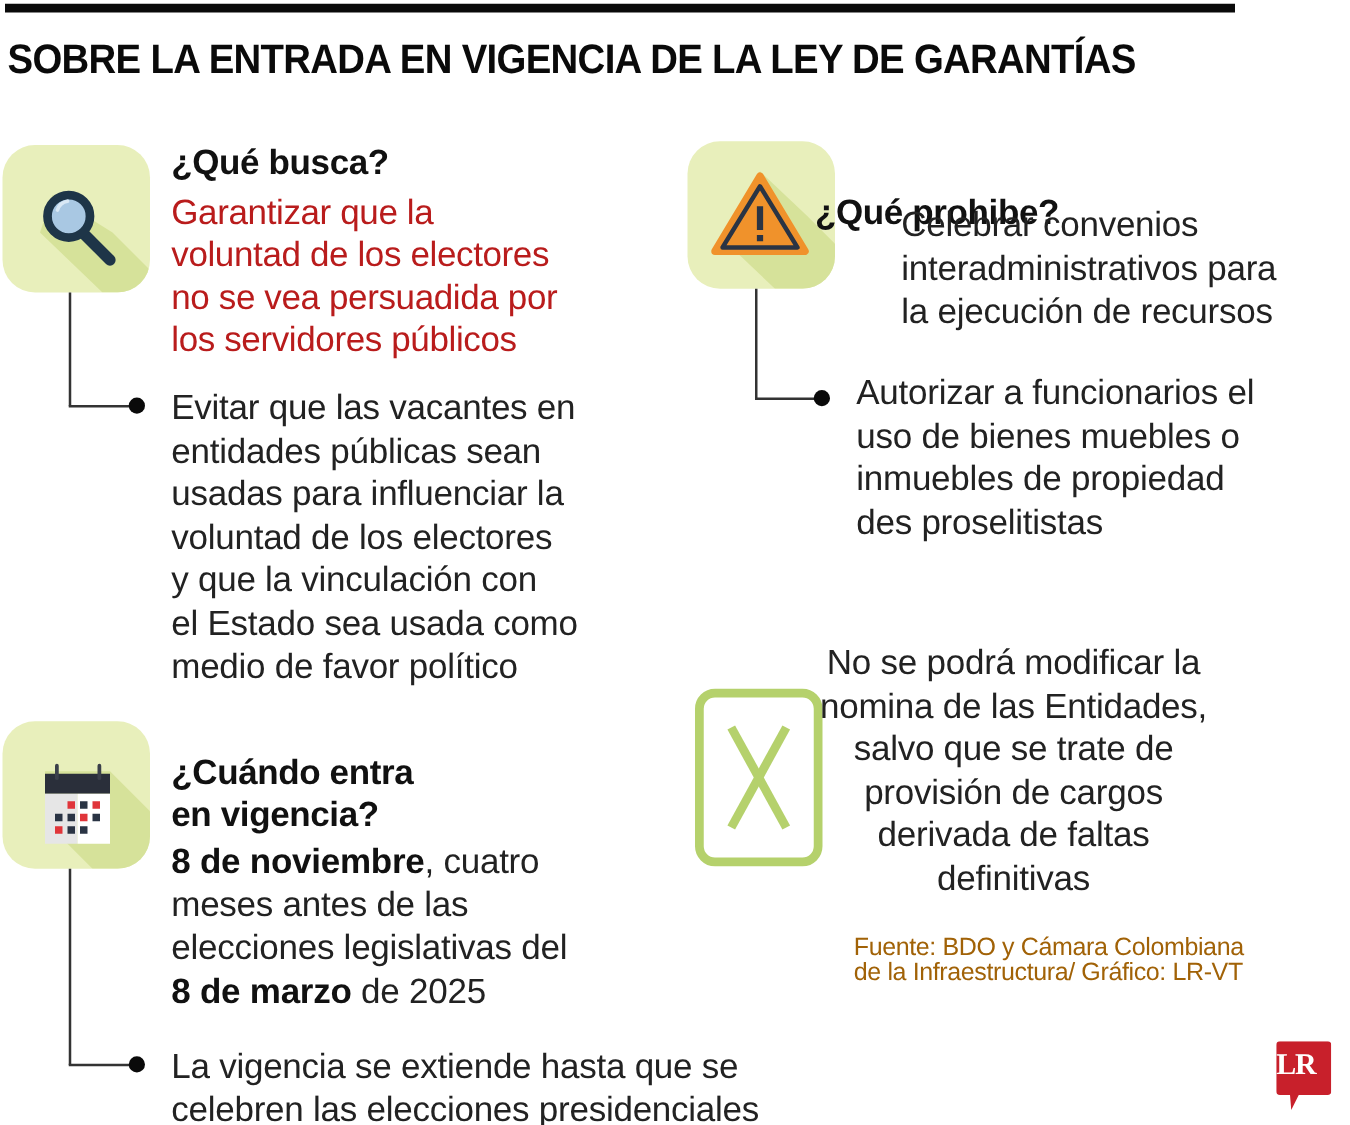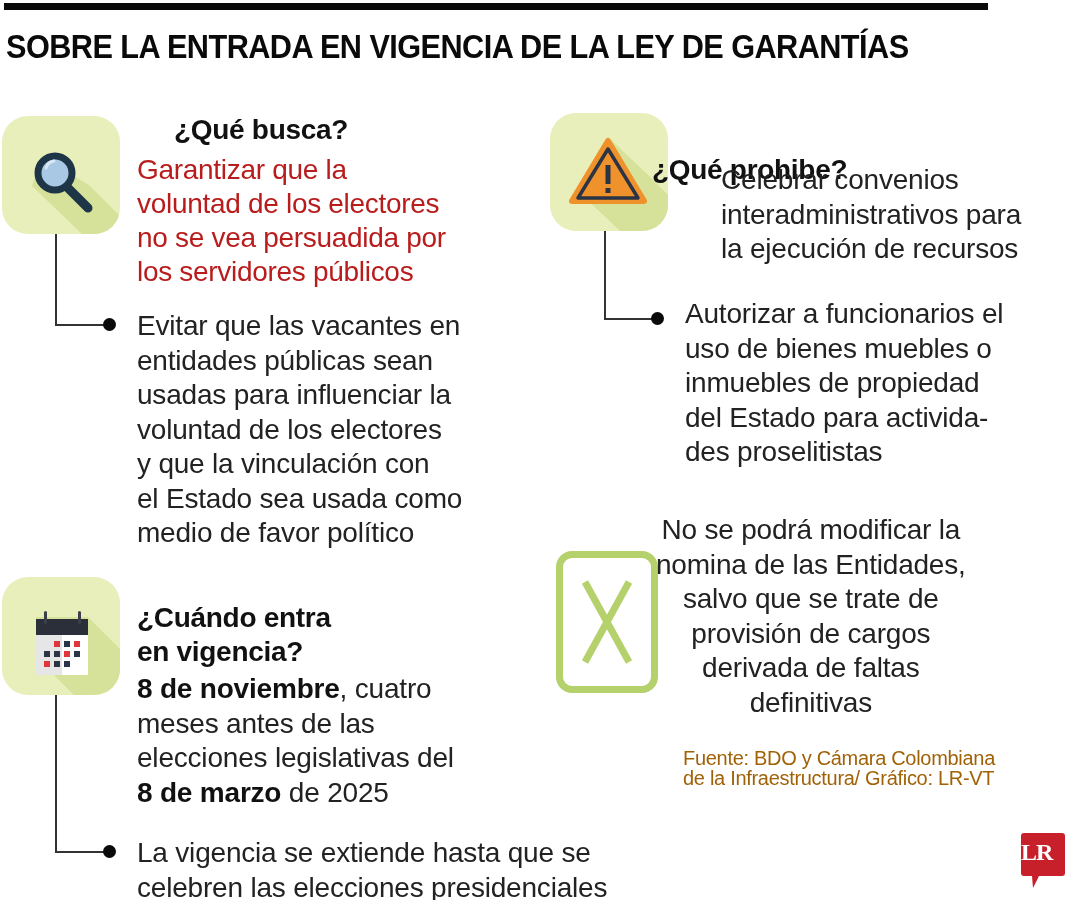--- a/index.html
+++ b/index.html
@@ -60,21 +60,21 @@
 
 <div class="icon-tile" style="left:2px; top:116px;">
   <svg width="118" height="118" viewBox="0 0 118 118">
     <polygon points="40,40 88,70 118,100 118,118 80,118 30,70" fill="#d6e29a"></polygon>
     <line x1="66" y1="72" x2="86" y2="92" stroke="#1e3548" stroke-width="9" stroke-linecap="round"></line>
     <circle cx="53" cy="57" r="17" fill="#a9c8e3" stroke="#1e3548" stroke-width="7"></circle>
     <path d="M44 52 A10 10 0 0 1 52 45" stroke="#d9e8f5" stroke-width="3" fill="none" stroke-linecap="round"></path>
   </svg>
 </div>
 
-<div class="heading" style="left:137px; top:113px;margin-left:37px;">¿Qué busca?</div>
+<div class="heading" style="left:137px; top:113px;">¿Qué busca?</div>
 <div class="body-bold" style="left:137px; top:153px;">
   <span class="line">Garantizar que la</span>
   <span class="line">voluntad de los electores</span>
   <span class="line">no se vea persuadida por</span>
   <span class="line">los servidores públicos</span>
 </div>
 
 <div class="connector-v" style="left:55px; top:234px; height:91px;"></div>
 <div class="connector-h" style="left:55px; top:324px; width:53px;"></div>
 <div class="dot" style="left:103px; top:318px;"></div>
@@ -148,21 +148,20 @@
 </div>
 
 <div class="connector-v" style="left:604px; top:231px; height:88px;"></div>
 <div class="connector-h" style="left:604px; top:318px; width:52px;"></div>
 <div class="dot" style="left:651px; top:312px;"></div>
 
 <div class="body-light" style="left:685px; top:297px;">
   <span class="line">Autorizar a funcionarios el</span>
   <span class="line">uso de bienes muebles o</span>
   <span class="line">inmuebles de propiedad</span>
-  <span class="line">del Estado para activida-</span>
   <span class="line">des proselitistas</span>
 </div>
 
 <div class="x-box">
   <svg width="88" height="128" viewBox="0 0 88 128" style="position:absolute; left:0; top:0;">
     <line x1="22" y1="24" x2="66" y2="104" stroke="#b5d16c" stroke-width="7"></line>
     <line x1="66" y1="24" x2="22" y2="104" stroke="#b5d16c" stroke-width="7"></line>
   </svg>
 </div>
 

